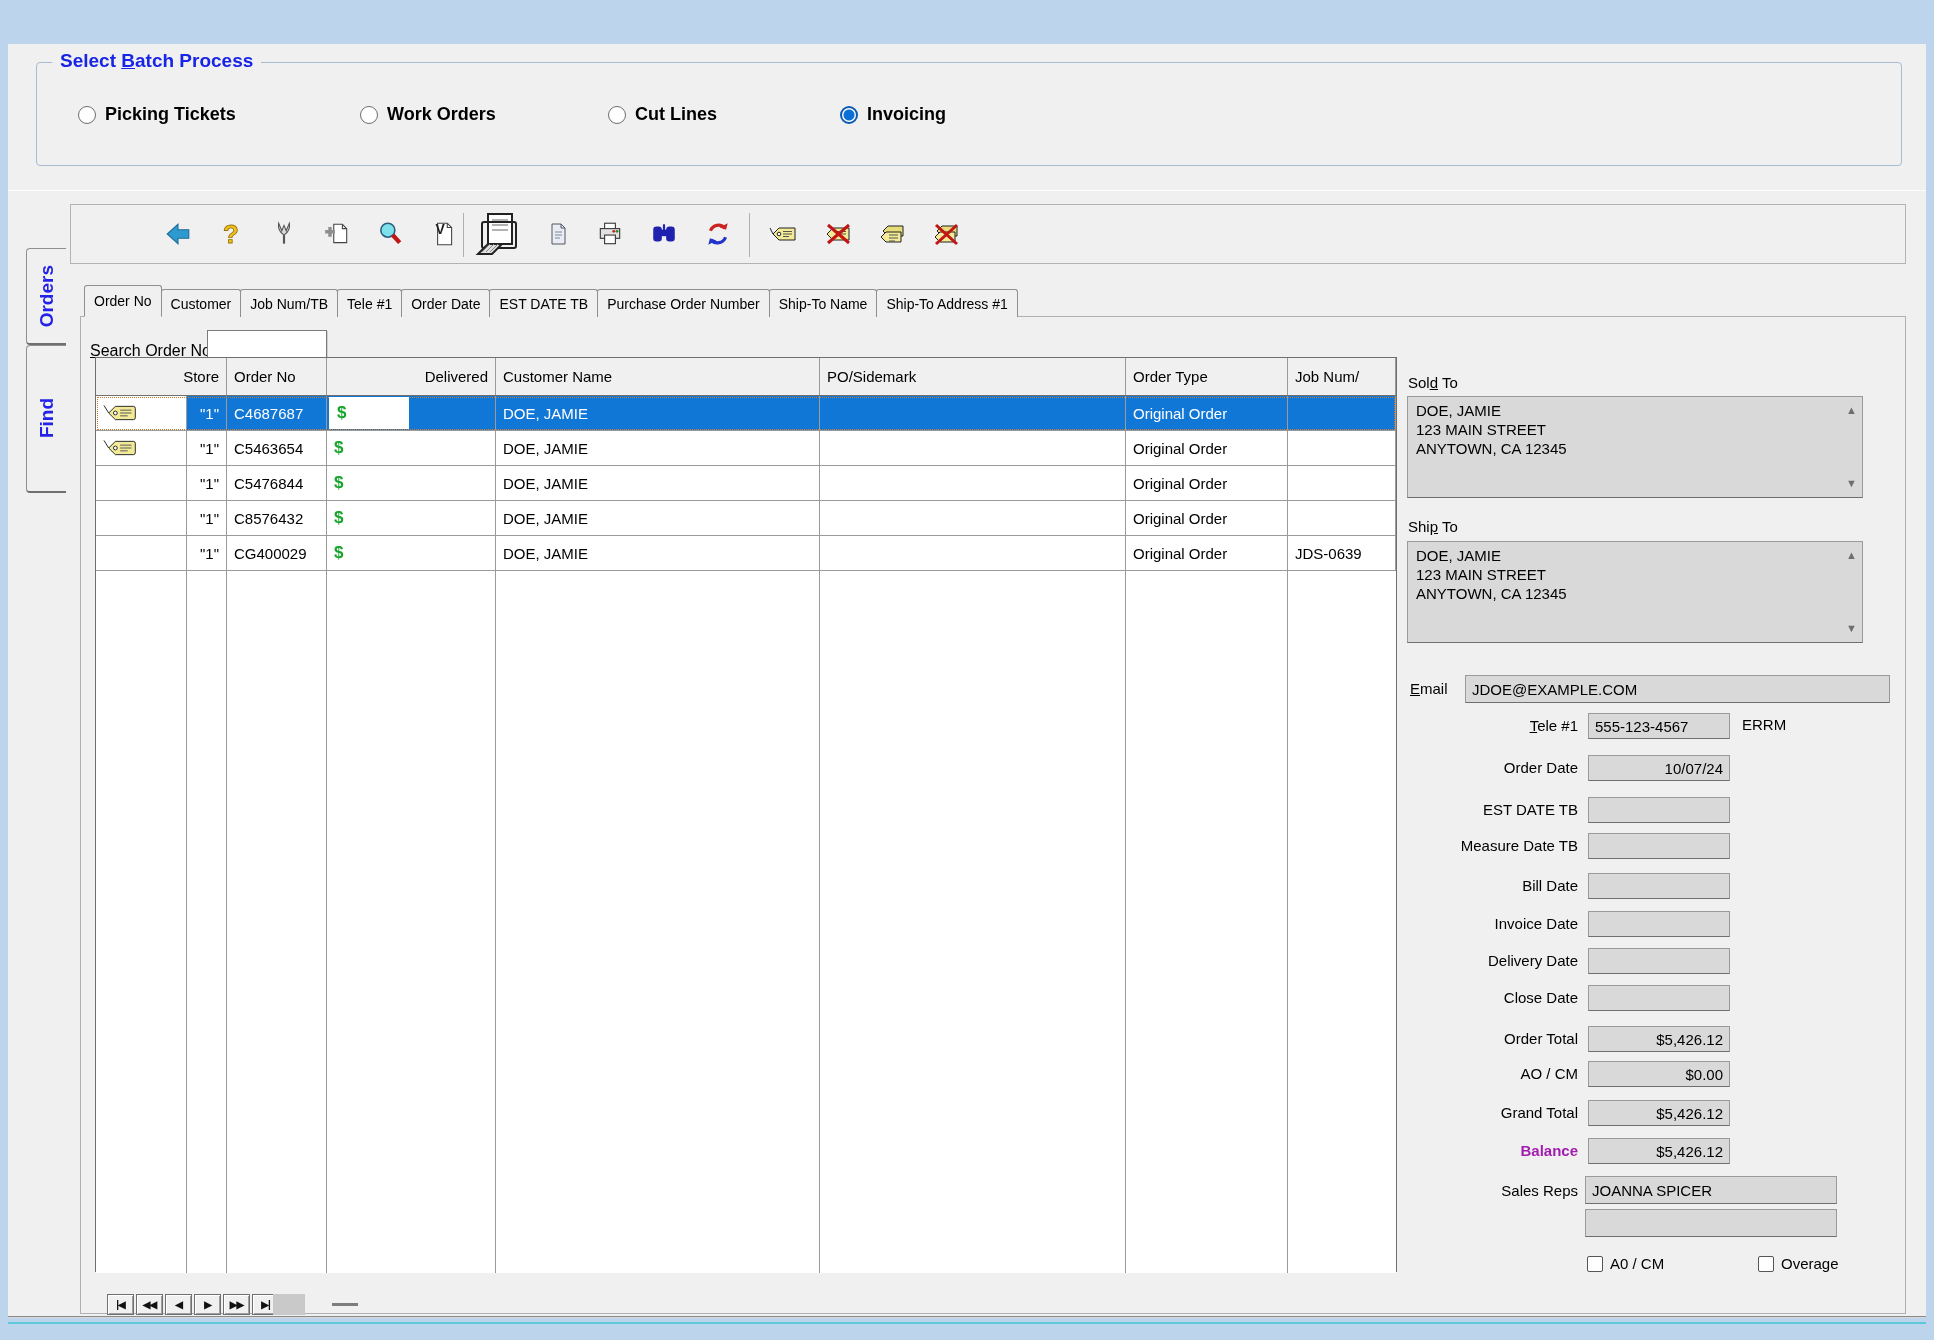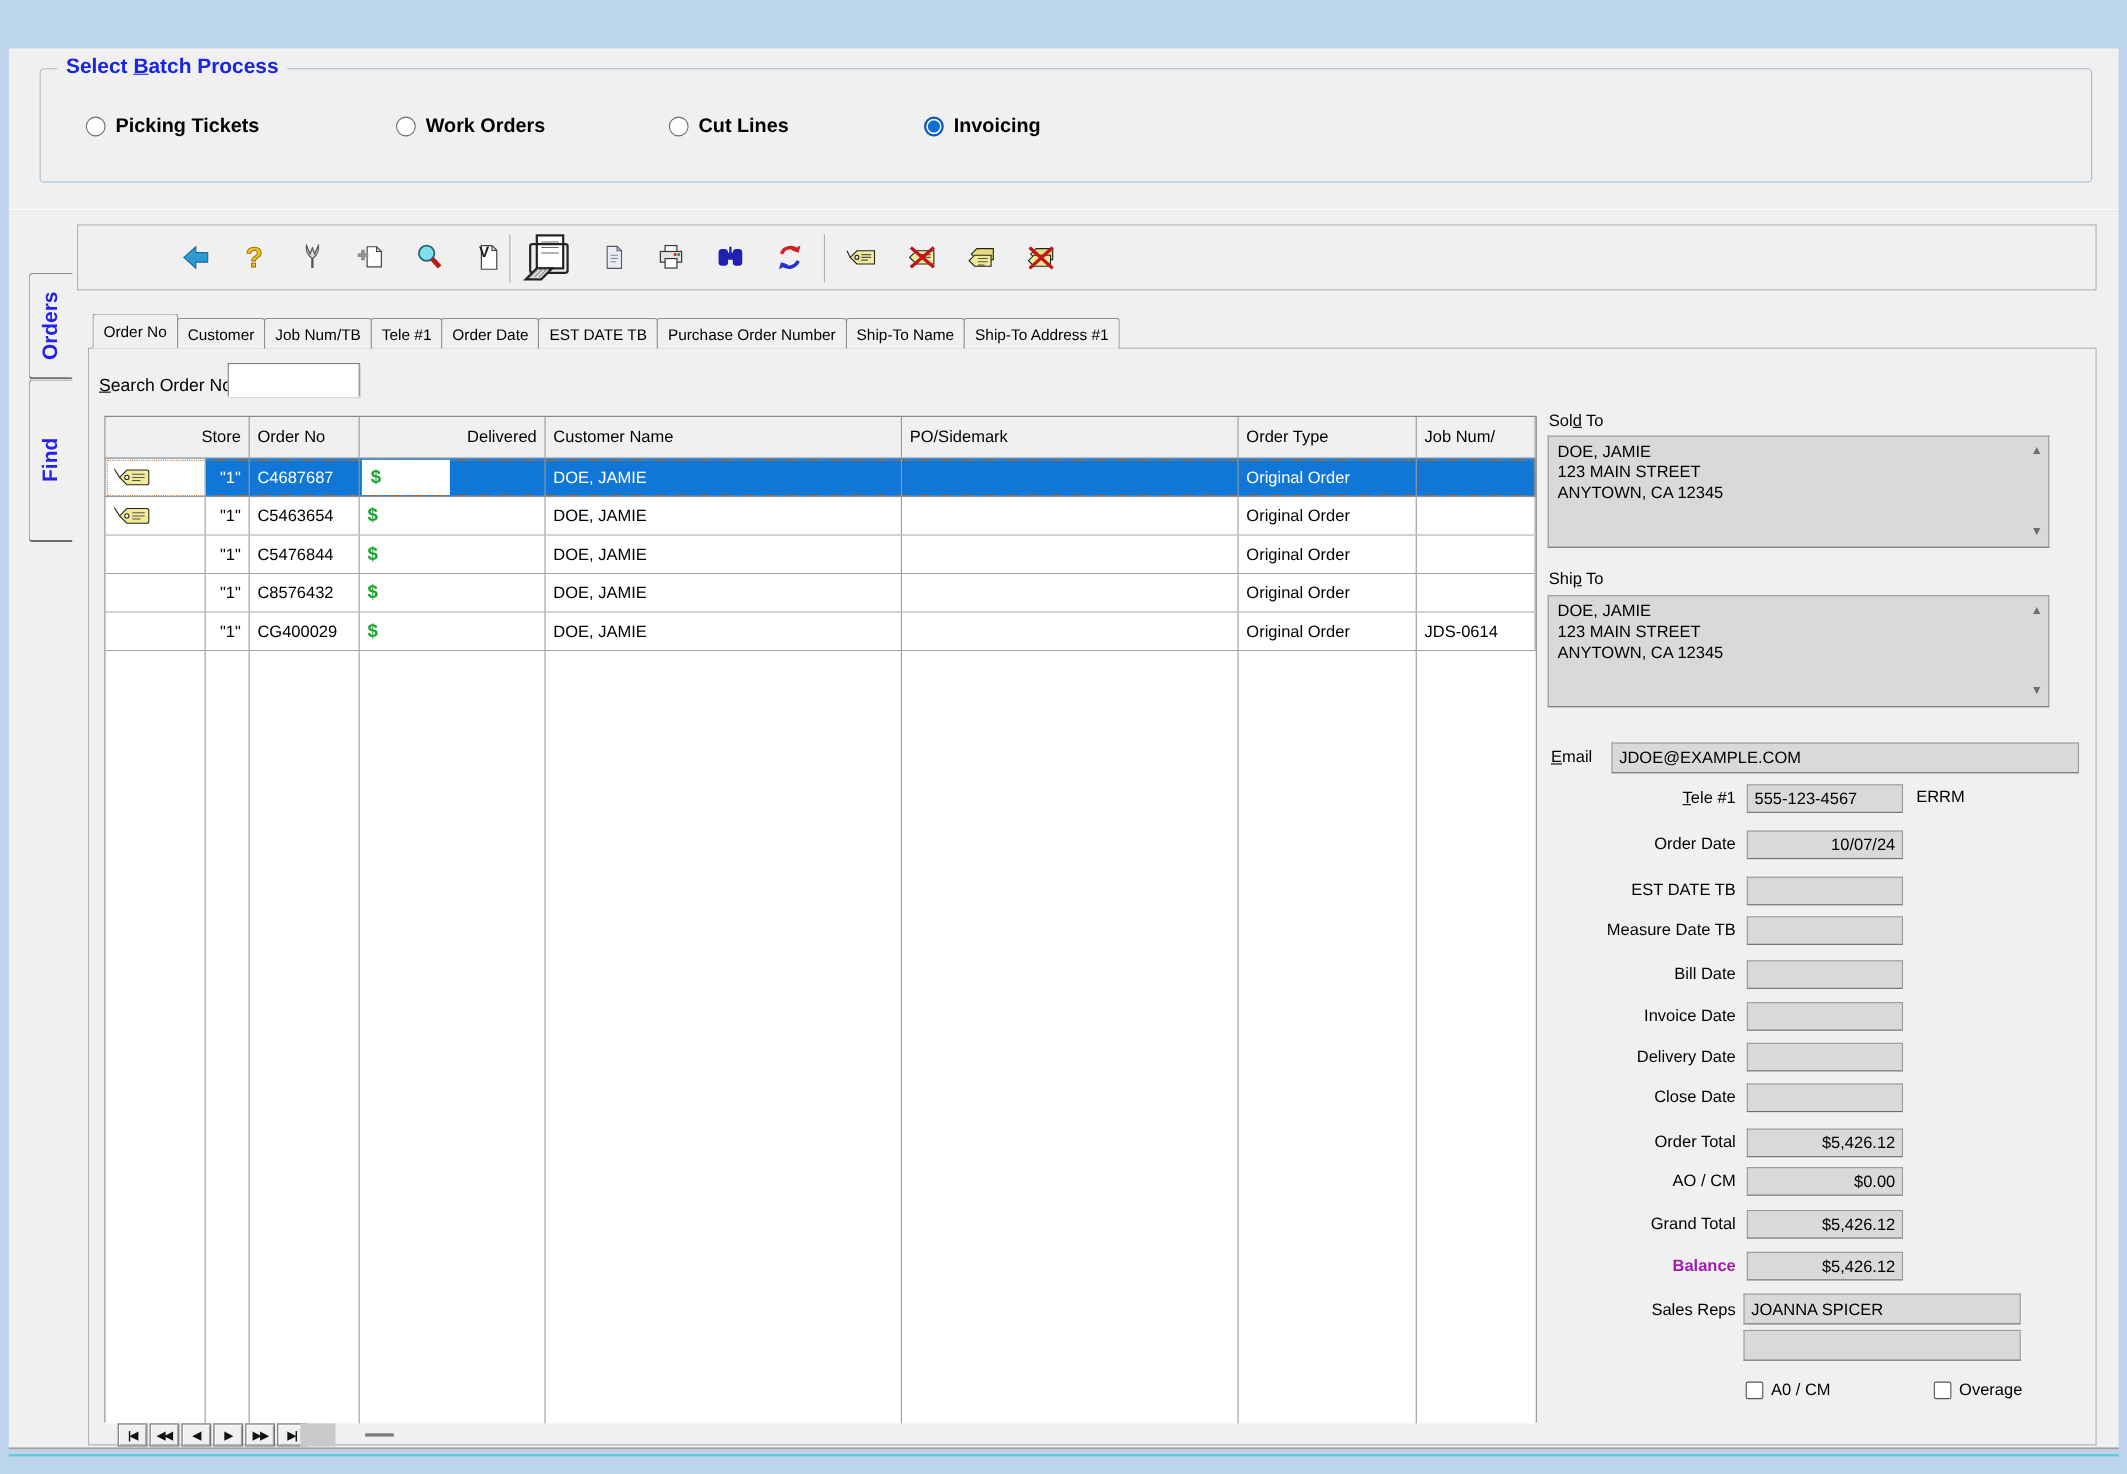--- a/index.html
+++ b/index.html
@@ -59,21 +59,21 @@
   .ftab{height:28px;padding:0 9px;border:1px solid #8f8f8f;border-bottom:none;border-radius:3px 3px 0 0;
     background:#f0f0f0;font-size:14px;color:#000;display:flex;align-items:center;margin-right:-1px;}
   .ftab.active{height:32px;z-index:3;border-bottom:1px solid #f0f0f0;}
 
   
   .search-label{position:absolute;left:90px;top:342px;font-size:16px;}
   .search-input{position:absolute;left:207px;top:330px;width:120px;height:31px;background:#fff;
     border:1px solid #7b7b7b;border-bottom-color:#fff;box-shadow:1px 1px 0 #cfcfcf;}
 
   
-  .grid{position:absolute;left:95px;top:378px;width:1302px;height:915px;border:1px solid #6f6f6f;background:#fff;}
+  .grid{position:absolute;left:95px;top:357px;width:1302px;height:915px;border:1px solid #6f6f6f;background:#fff;}
   .ghead{display:flex;height:38px;background:#f0f0f0;border-bottom:1px solid #6f6f6f;font-size:15px;}
   .ghead>div{display:flex;align-items:center;padding:0 7px;border-right:1px solid #9a9a9a;overflow:hidden;white-space:nowrap;}
   .grow{display:flex;height:35px;border-bottom:1px solid #9a9a9a;font-size:15px;background:#fff;}
   .grow>div{display:flex;align-items:center;padding:0 7px;border-right:1px solid #9a9a9a;overflow:hidden;white-space:nowrap;}
   .c-icon{width:91px;}.c-store{width:40px;justify-content:flex-end;}.c-ono{width:100px;}
   .c-del{width:169px;position:relative;}.c-cust{width:324px;}.c-po{width:306px;}.c-otype{width:162px;}.c-job{flex:1;}
   .h-store{width:131px;justify-content:flex-end;}
   .h-del{justify-content:flex-end;}
   .grow.sel{background:#1177d7;color:#fff;outline:1px dotted #c87a30;outline-offset:-2px;}
   .grow.sel .c-icon{background:#fff;}
@@ -355,21 +355,21 @@
     <div class="grow">
       <div class="c-icon"></div>
       <div class="c-store">"1"</div>
       <div class="c-ono">CG400029</div>
       <div class="c-del">
           <span class="dollar">$</span>
         </div>
       <div class="c-cust">DOE, JAMIE</div>
       <div class="c-po"></div>
       <div class="c-otype">Original Order</div>
-      <div class="c-job">JDS-0614</div>
+      <div class="c-job">JDS-0639</div>
     </div>
 
     <div class="gfill">
       <div style="width:91px"></div>
       <div style="width:40px"></div>
       <div style="width:100px"></div>
       <div style="width:169px"></div>
       <div style="width:324px"></div>
       <div style="width:306px"></div>
       <div style="width:162px"></div>

